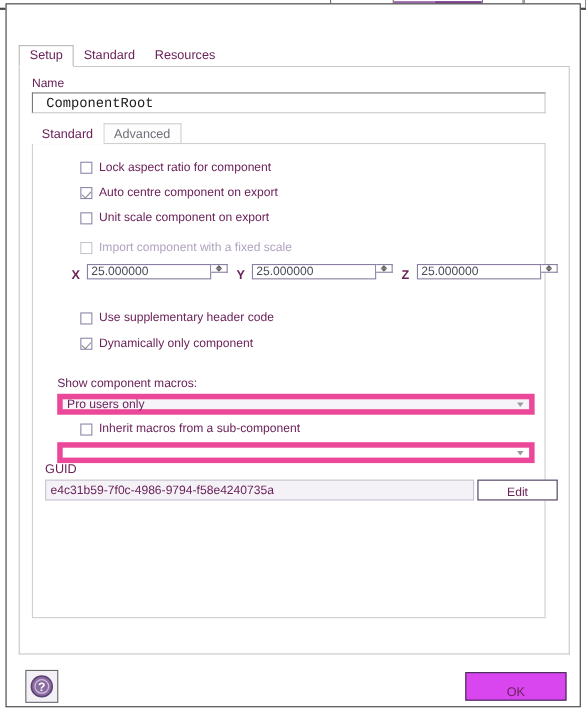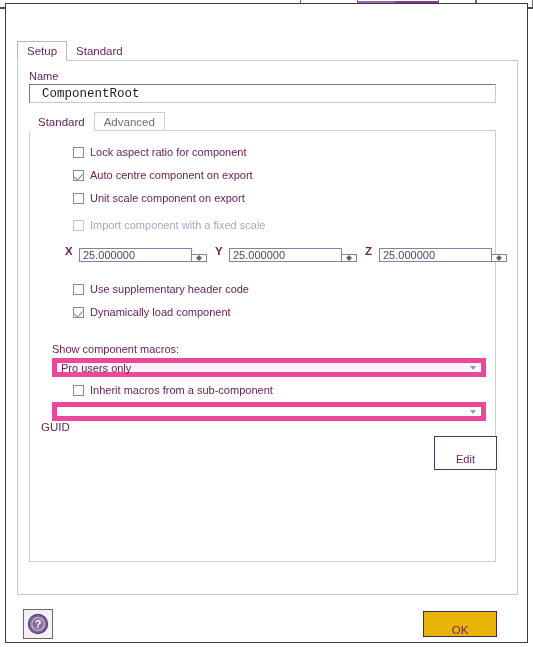--- a/index.html
+++ b/index.html
@@ -257,21 +257,21 @@
   }
   .xyz-label {
     font-size: 11.5px;
     font-weight: bold;
     color: #6b2259;
     margin-right: 6px;
     width: 8px;
   }
   .spin-wrap {
     display: flex;
-    align-items: flex-end;
+    align-items: flex-start;
     height: 22px;
   }
   .spin-input {
     width: 113px;
     box-sizing: border-box;
     border: 1px solid #8a7fa3;
     background: #ffffff;
     font-family: "Liberation Sans", sans-serif;
     font-size: 11px;
     color: #4a4a5a;
@@ -354,52 +354,52 @@
     background: #f4f2f6;
     font-family: "Liberation Sans", sans-serif;
     font-size: 11px;
     color: #6b2259;
     padding: 0 4px;
     outline: none;
   }
   #guid-edit-button {
     position: absolute;
     left: 404px; top: 305px;
-    width: 63px; height: 19px;
+    width: 73px; height: 19px;
     box-sizing: border-box;
     border: 1px solid #4a3a5c;
     background: #ffffff;
     font-family: "Liberation Sans", sans-serif;
     font-size: 11px;
     color: #6b2259;
     cursor: pointer;
-    padding: 16px;
+    padding: 5px;
   }
 
   
   #help-button {
     position: absolute;
     left: 17px; top: 605px;
     width: 30px; height: 30px;
     box-sizing: border-box;
     border: 1px solid #6a6a6a;
     background: #f3f1f5;
     cursor: pointer;
     padding: 0;
     display: flex;
     align-items: center;
     justify-content: center;
   }
   #ok-button {
     position: absolute;
     left: 417px; top: 607px;
-    width: 74px; height: 24px;
+    width: 92px; height: 24px;
     box-sizing: border-box;
     border: 1px solid #3d2d50;
-    background: #eab308;
+    background: #d946ef;
     font-family: "Liberation Sans", sans-serif;
     font-size: 11.5px;
     color: #6b2259;
     cursor: pointer;
     padding: 12px;
   }
 </style>
 </head>
 <body>
 
@@ -411,20 +411,21 @@
   <div class="tb-cell" style="left:476px;width:57px;"></div>
   <div class="tb-line"></div>
 </div>
 
 <div id="dialog">
 
 
   <div id="tabstrip">
     <div class="tab active">Setup</div>
     <div class="tab">Standard</div>
+    <div class="tab">Resources</div>
   </div>
   <div id="tabstrip-underline"></div>
 
   <div id="setup-page">
 
     <div class="field-label" id="name-label">Name</div>
     <input id="name-input" type="text" value="ComponentRoot" style="">
 
     <div id="inner-tabstrip">
       <div class="itab active">Standard</div>
@@ -498,21 +499,21 @@
         </span>
       </div>
 
       <div class="cb-row" style="left:22px; top:152px;">
         <span class="cbox"></span>
         <span class="cb-label">Use supplementary header code</span>
       </div>
 
       <div class="cb-row" style="left:22px; top:175px;">
         <span class="cbox checked"></span>
-        <span class="cb-label">Dynamically load component</span>
+        <span class="cb-label">Dynamically only component</span>
       </div>
 
       <div class="field-label" style="left:22px; top:212px;">Show component macros:</div>
 
       <div class="combo" style="left:22px; top:227px; width:434px;">
         <span class="combo-text">Pro users only</span>
         <span class="combo-arrow">
             <span class="tri"></span>
           </span>
       </div>
@@ -523,20 +524,21 @@
       </div>
 
       <div class="combo empty" style="left:22px; top:271px; width:434px;">
         <span class="combo-text"></span>
         <span class="combo-arrow">
             <span class="tri"></span>
           </span>
       </div>
 
       <div class="field-label" id="guid-label">GUID</div>
+      <input id="guid-input" type="text" readonly="" value="e4c31b59-7f0c-4986-9794-f58e4240735a" style="">
       <button id="guid-edit-button">Edit</button>
 
     </div>
     <div id="inner-tab-mask"></div>
 
   </div>
 
   <button id="help-button">
     <svg width="22" height="22" viewBox="0 0 22 22">
       <circle cx="11" cy="11" r="9.5" fill="#8a6aa0" stroke="#5d4274" stroke-width="1.4"></circle>

